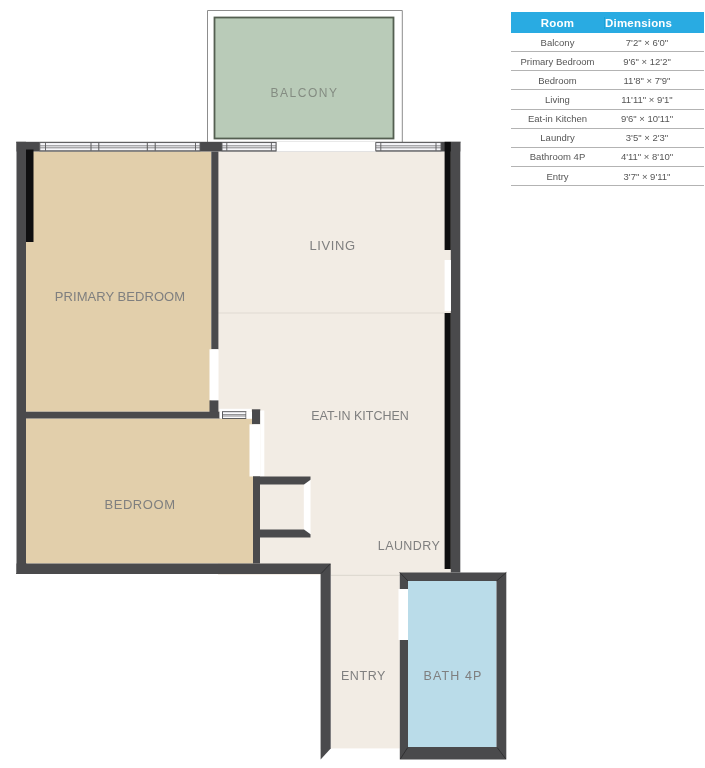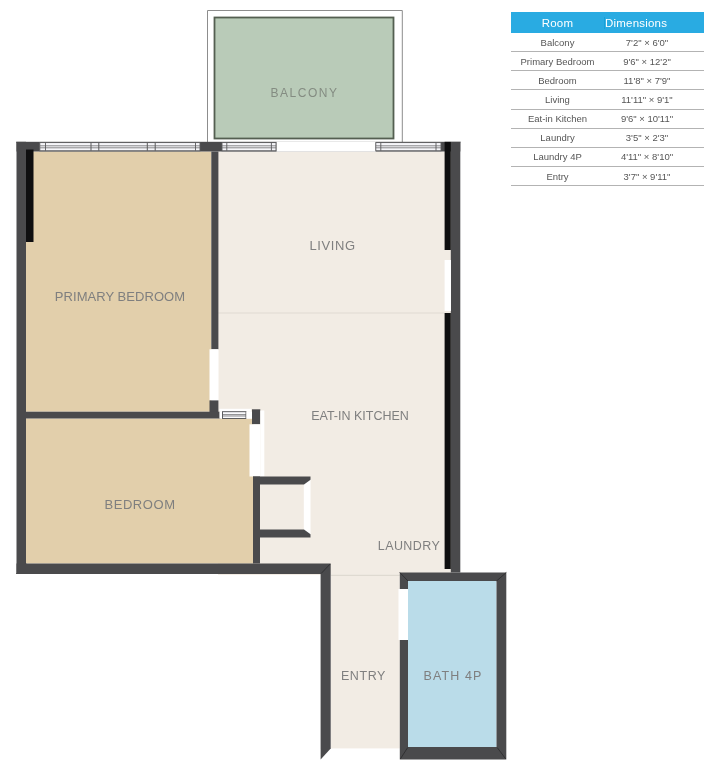--- a/index.html
+++ b/index.html
@@ -1,19 +1,19 @@
 <!DOCTYPE html>
 <html><head>
 <meta charset="utf-8">
 <style>
   html,body{margin:0;padding:0;background:#ffffff;}
   #page{position:relative;width:705px;height:768px;background:#ffffff;overflow:hidden;font-family:"Liberation Sans",sans-serif;}
   #plan{position:absolute;left:0;top:0;}
   .tbl{position:absolute;left:511px;top:12px;width:193px;font-family:"Liberation Sans",sans-serif;}
-  .thead{display:flex;height:21px;background:#29abe2;color:#ffffff;font-size:11.5px;font-weight:normal;letter-spacing:0.2px;align-items:center;}
+  .thead{display:flex;height:21px;background:#29abe2;color:#ffffff;font-size:11.5px;font-weight:bold;letter-spacing:0.2px;align-items:center;}
   .thead .c1{width:93px;text-align:center;}
   .thead .c2{width:86px;text-align:left;border-left:1px solid #17a0d8;}
   .trow{display:flex;height:18.15px;align-items:center;border-bottom:1px solid #b3b3b3;color:#565656;font-size:9.5px;}
   .trow .c1{width:93px;text-align:center;}
   .trow .c2{width:86px;text-align:center;}
 </style>
 </head>
 <body>
 <div id="page">
 <svg id="plan" width="705" height="768" viewBox="0 0 705 768" xmlns="http://www.w3.org/2000/svg">
@@ -196,21 +196,21 @@
         <div class="c1">Eat-in Kitchen</div>
         <div class="c2">9'6" × 10'11"</div>
       </div>
 
   <div class="trow">
         <div class="c1">Laundry</div>
         <div class="c2">3'5" × 2'3"</div>
       </div>
 
   <div class="trow">
-        <div class="c1">Laundry 4P</div>
+        <div class="c1">Bathroom 4P</div>
         <div class="c2">4'11" × 8'10"</div>
       </div>
 
   <div class="trow">
         <div class="c1">Entry</div>
         <div class="c2">3'7" × 9'11"</div>
       </div>
 </div>
 </div>
 

